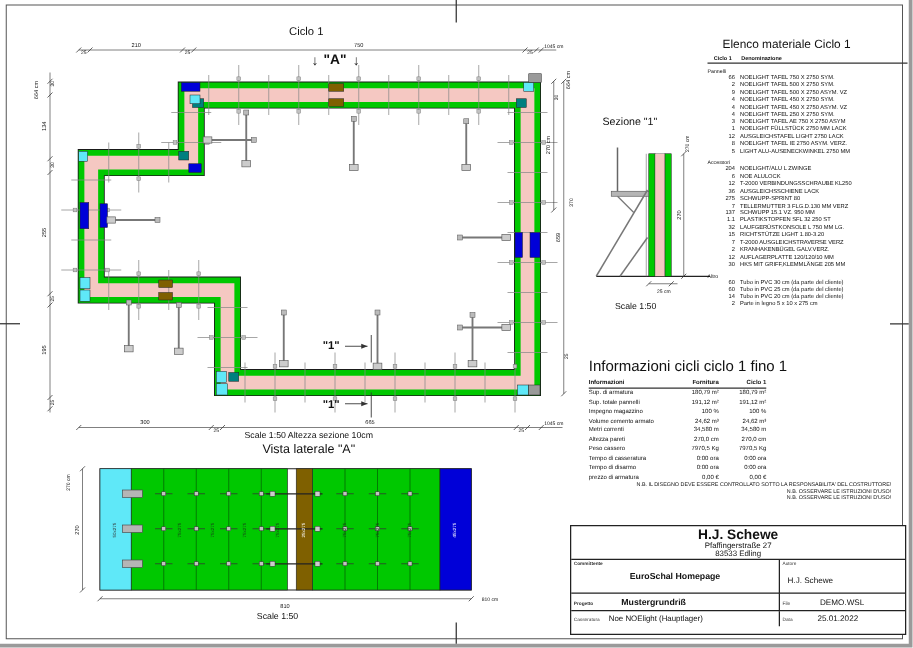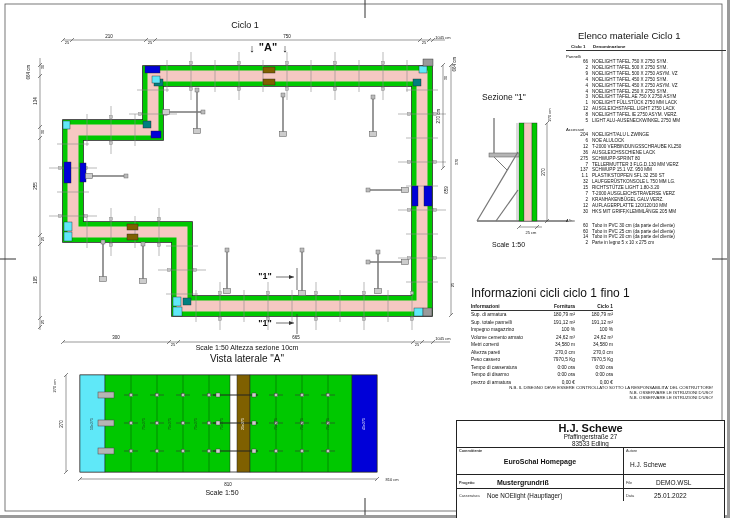--- a/index.html
+++ b/index.html
@@ -23,21 +23,21 @@
   #info{left:471px;top:286px;width:142px;}
   .i-title{font-size:12px;white-space:nowrap;}
   .i-head{display:flex;font-size:4.8px;font-weight:bold;border-bottom:0.6px solid #333;margin-top:4px;padding-bottom:1px;}
   .i-row{display:flex;font-size:4.8px;line-height:7.5px;white-space:nowrap;}
   .i-c1{width:66px;}
   .i-c2{width:38px;text-align:right;}
   .i-c3{width:38px;text-align:right;}
   
   #notes{right:17px;top:385px;text-align:right;font-size:4.3px;line-height:5.2px;white-space:nowrap;}
   
-  #tb{left:456px;top:420px;width:269px;height:99px;border:1px solid #222;background:#fff;}
+  #tb{left:456px;top:420px;width:269px;height:88px;border:1px solid #222;background:#fff;}
   .tb-head{height:27px;border-bottom:1px solid #222;text-align:center;}
   .tb-company{font-size:11px;font-weight:bold;line-height:12px;padding-top:1px;}
   .tb-addr{font-size:6.3px;line-height:6.6px;}
   .tb-grid{display:grid;grid-template-columns:167px 100px;grid-template-rows:27px 14px 12px;}
   .tb-cell{position:relative;}
   .tb-cell.br{border-right:1px solid #222;}
   .tb-cell.bb{border-bottom:1px solid #222;}
   .tb-label{position:absolute;left:2px;top:1px;font-size:3.8px;color:#333;}
   .tb-committente{display:flex;align-items:center;justify-content:center;font-size:7px;font-weight:bold;}
   .tb-autore{font-size:6.5px;padding:13px 0 0 6px;}

